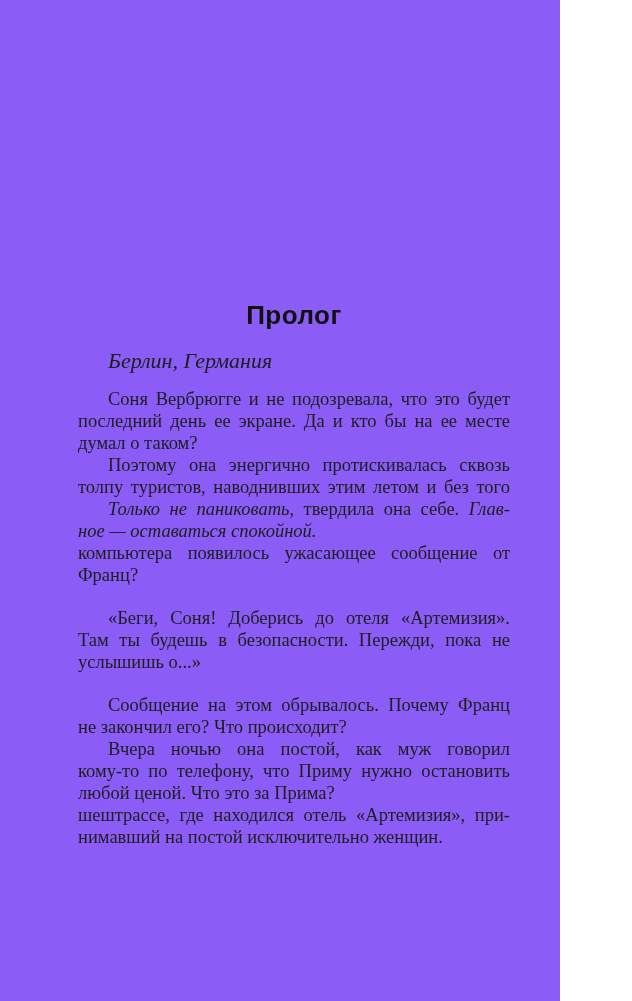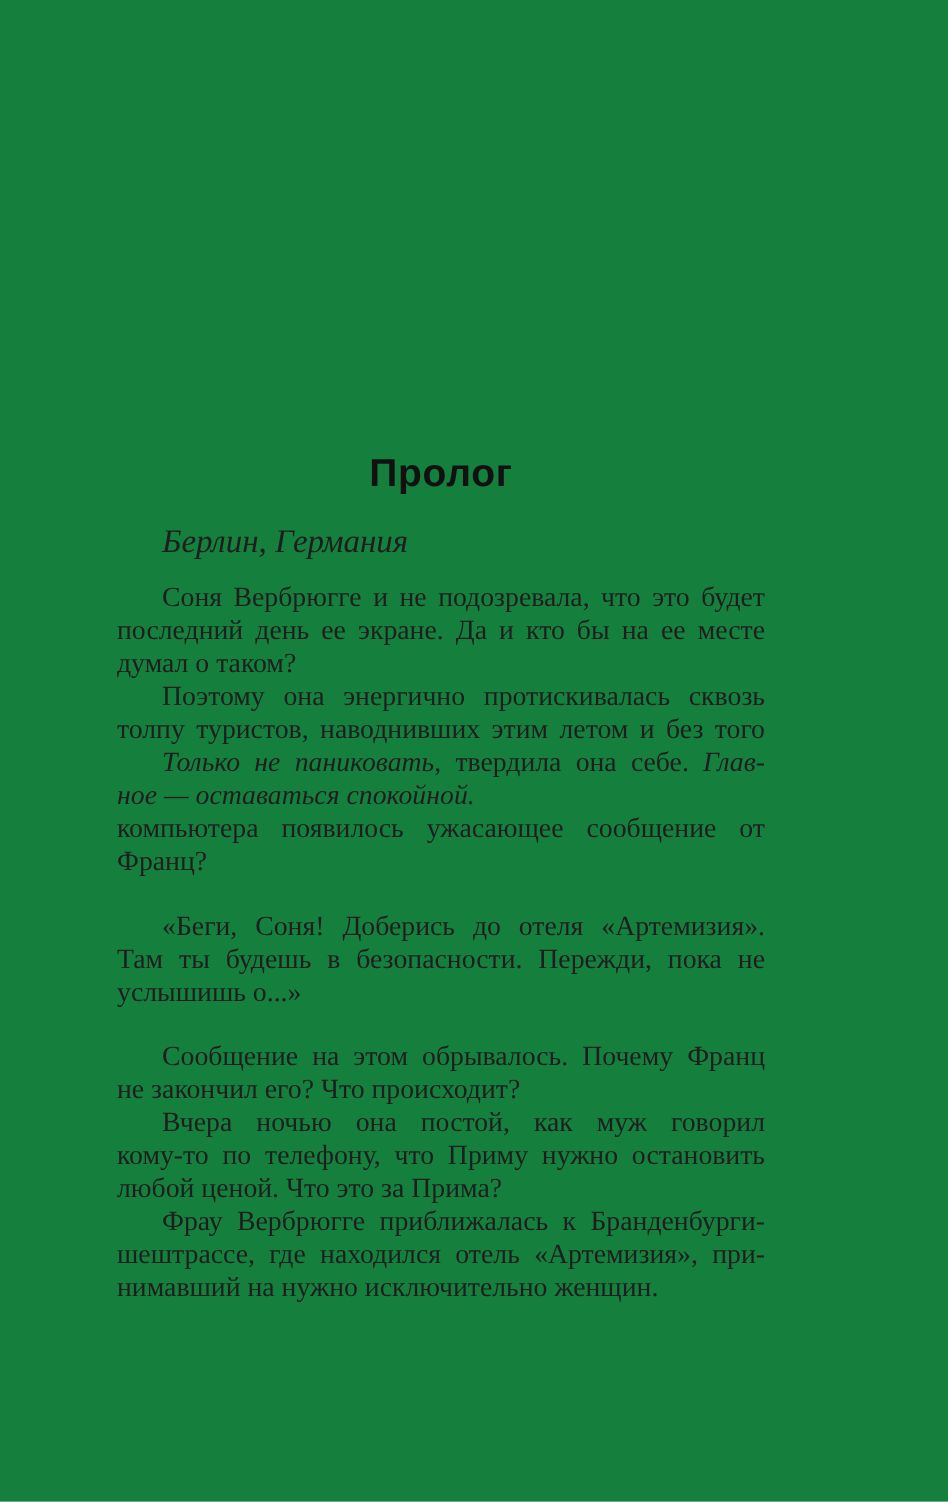--- a/index.html
+++ b/index.html
@@ -7,23 +7,23 @@
     padding: 0;
   }
   body {
     width: 632px;
     height: 1001px;
     background: #ffffff;
     overflow: hidden;
   }
   .page {
     position: relative;
-    width: 632px;
+    width: 560px;
     height: 1001px;
-    background: #15803d;
+    background: #8b5cf6;
     font-family: "Liberation Serif", "DejaVu Serif", serif;
   }
   .text-column {
     position: absolute;
     left: 78px;
     top: 0;
     width: 432px;
     padding-top: 300px;
   }
   .heading {
@@ -96,19 +96,18 @@
         <div class="para spaced">
           <div class="line indent"><span>Сообщение на этом обрывалось. Почему Франц</span></div>
           <div class="line last"><span>не закончил его? Что происходит?</span></div>
         </div>
         <div class="para">
           <div class="line indent"><span>Вчера ночью она постой, как муж говорил</span></div>
           <div class="line"><span>кому-то по телефону, что Приму нужно остановить</span></div>
           <div class="line last"><span>любой ценой. Что это за Прима?</span></div>
         </div>
         <div class="para">
-          <div class="line indent"><span>Фрау Вербрюгге приближалась к Бранденбурги-</span></div>
           <div class="line"><span>шештрассе, где находился отель «Артемизия», при-</span></div>
-          <div class="line last"><span>нимавший на нужно исключительно женщин.</span></div>
+          <div class="line last"><span>нимавший на постой исключительно женщин.</span></div>
         </div>
       </div>
   </div>
 </div>
 
 </body></html>

